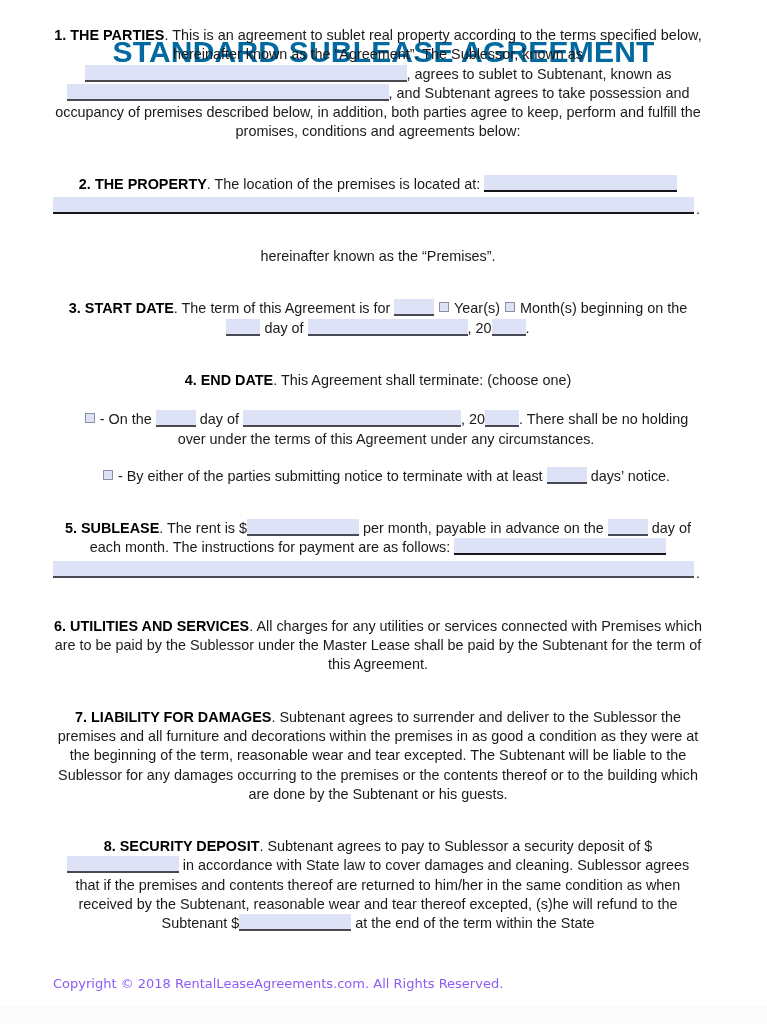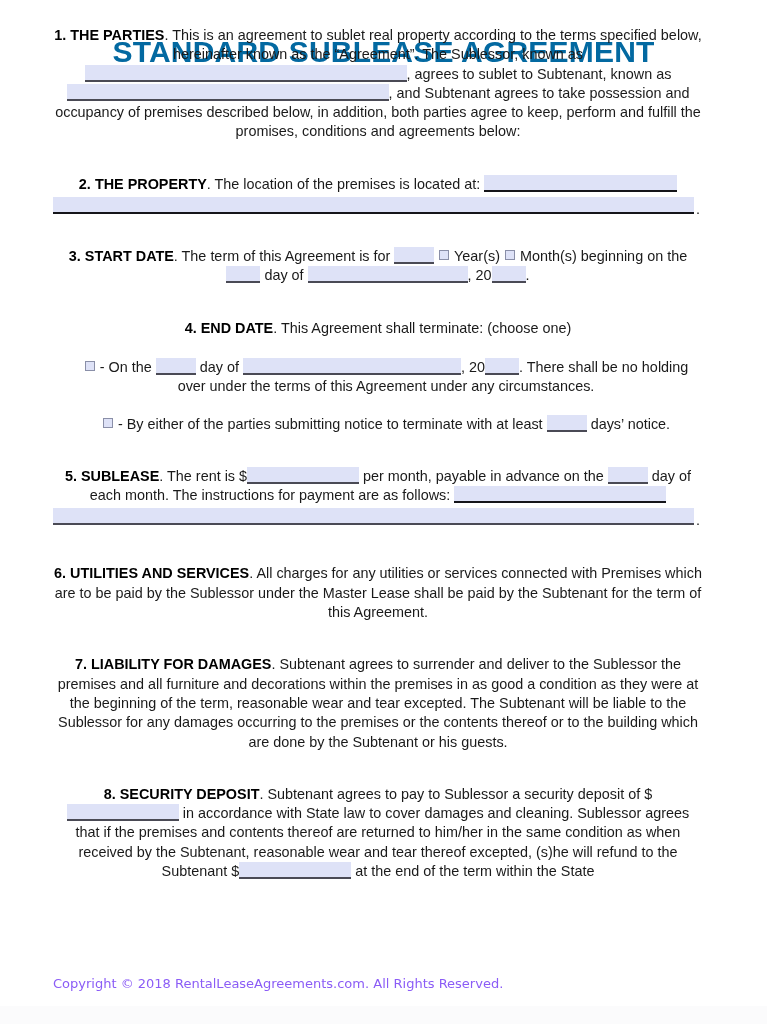--- a/index.html
+++ b/index.html
@@ -156,20 +156,21 @@
     <div class="sec body-block">
       <span class="sec-head">2.</span><span>&nbsp;</span><span class="sec-head">THE PROPERTY</span><span>. The location of the premises is located at:</span>
       <span class="fld dark fld-w-wide"></span>
       <div class="fld-row-wrap">
         <span class="fld-row"></span>
         <span class="tail">.</span>
       </div>
     </div>
 
 
+    <div class="sec body-block">hereinafter known as the “Premises”.</div>
 
     <div class="sec body-block">
       <span class="sec-head">3.</span><span>&nbsp;</span><span class="sec-head">START DATE</span><span>. The term of this Agreement is for</span>
       <span class="fld fld-w-small"></span>
       <span class="nowrap"><span class="cbx"></span> <span>Year(s)</span></span>
       <span class="nowrap"><span class="cbx"></span> <span>Month(s) beginning</span></span>
       <span>on the</span>
       <span class="fld fld-w-tiny"></span>
       <span>day of</span>
       <span class="fld fld-w-month"></span><span>, 20</span><span class="fld fld-w-tiny"></span><span>.</span>

